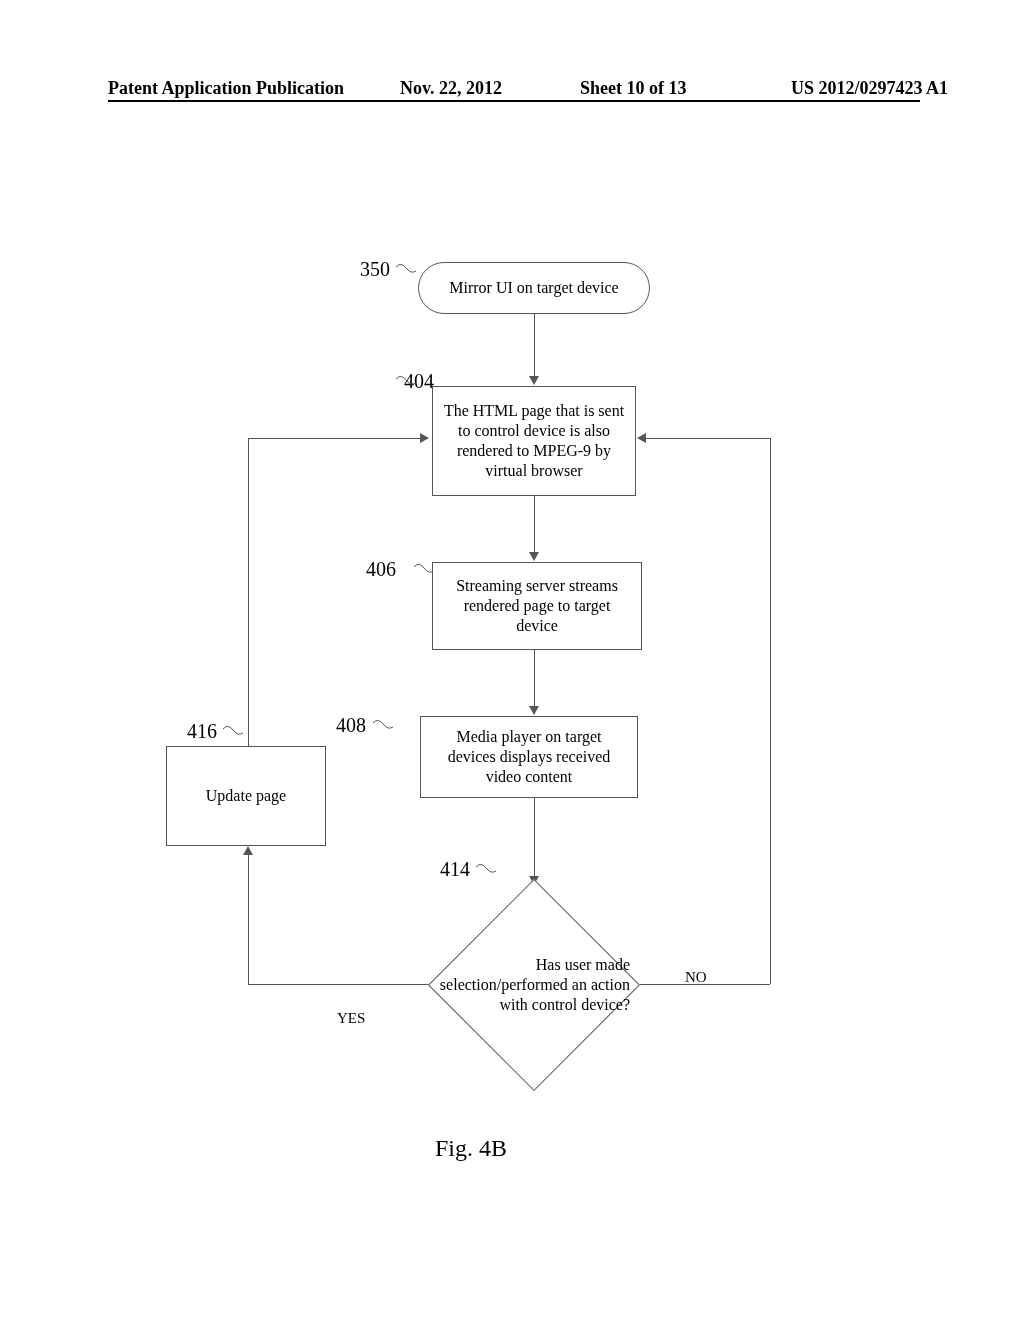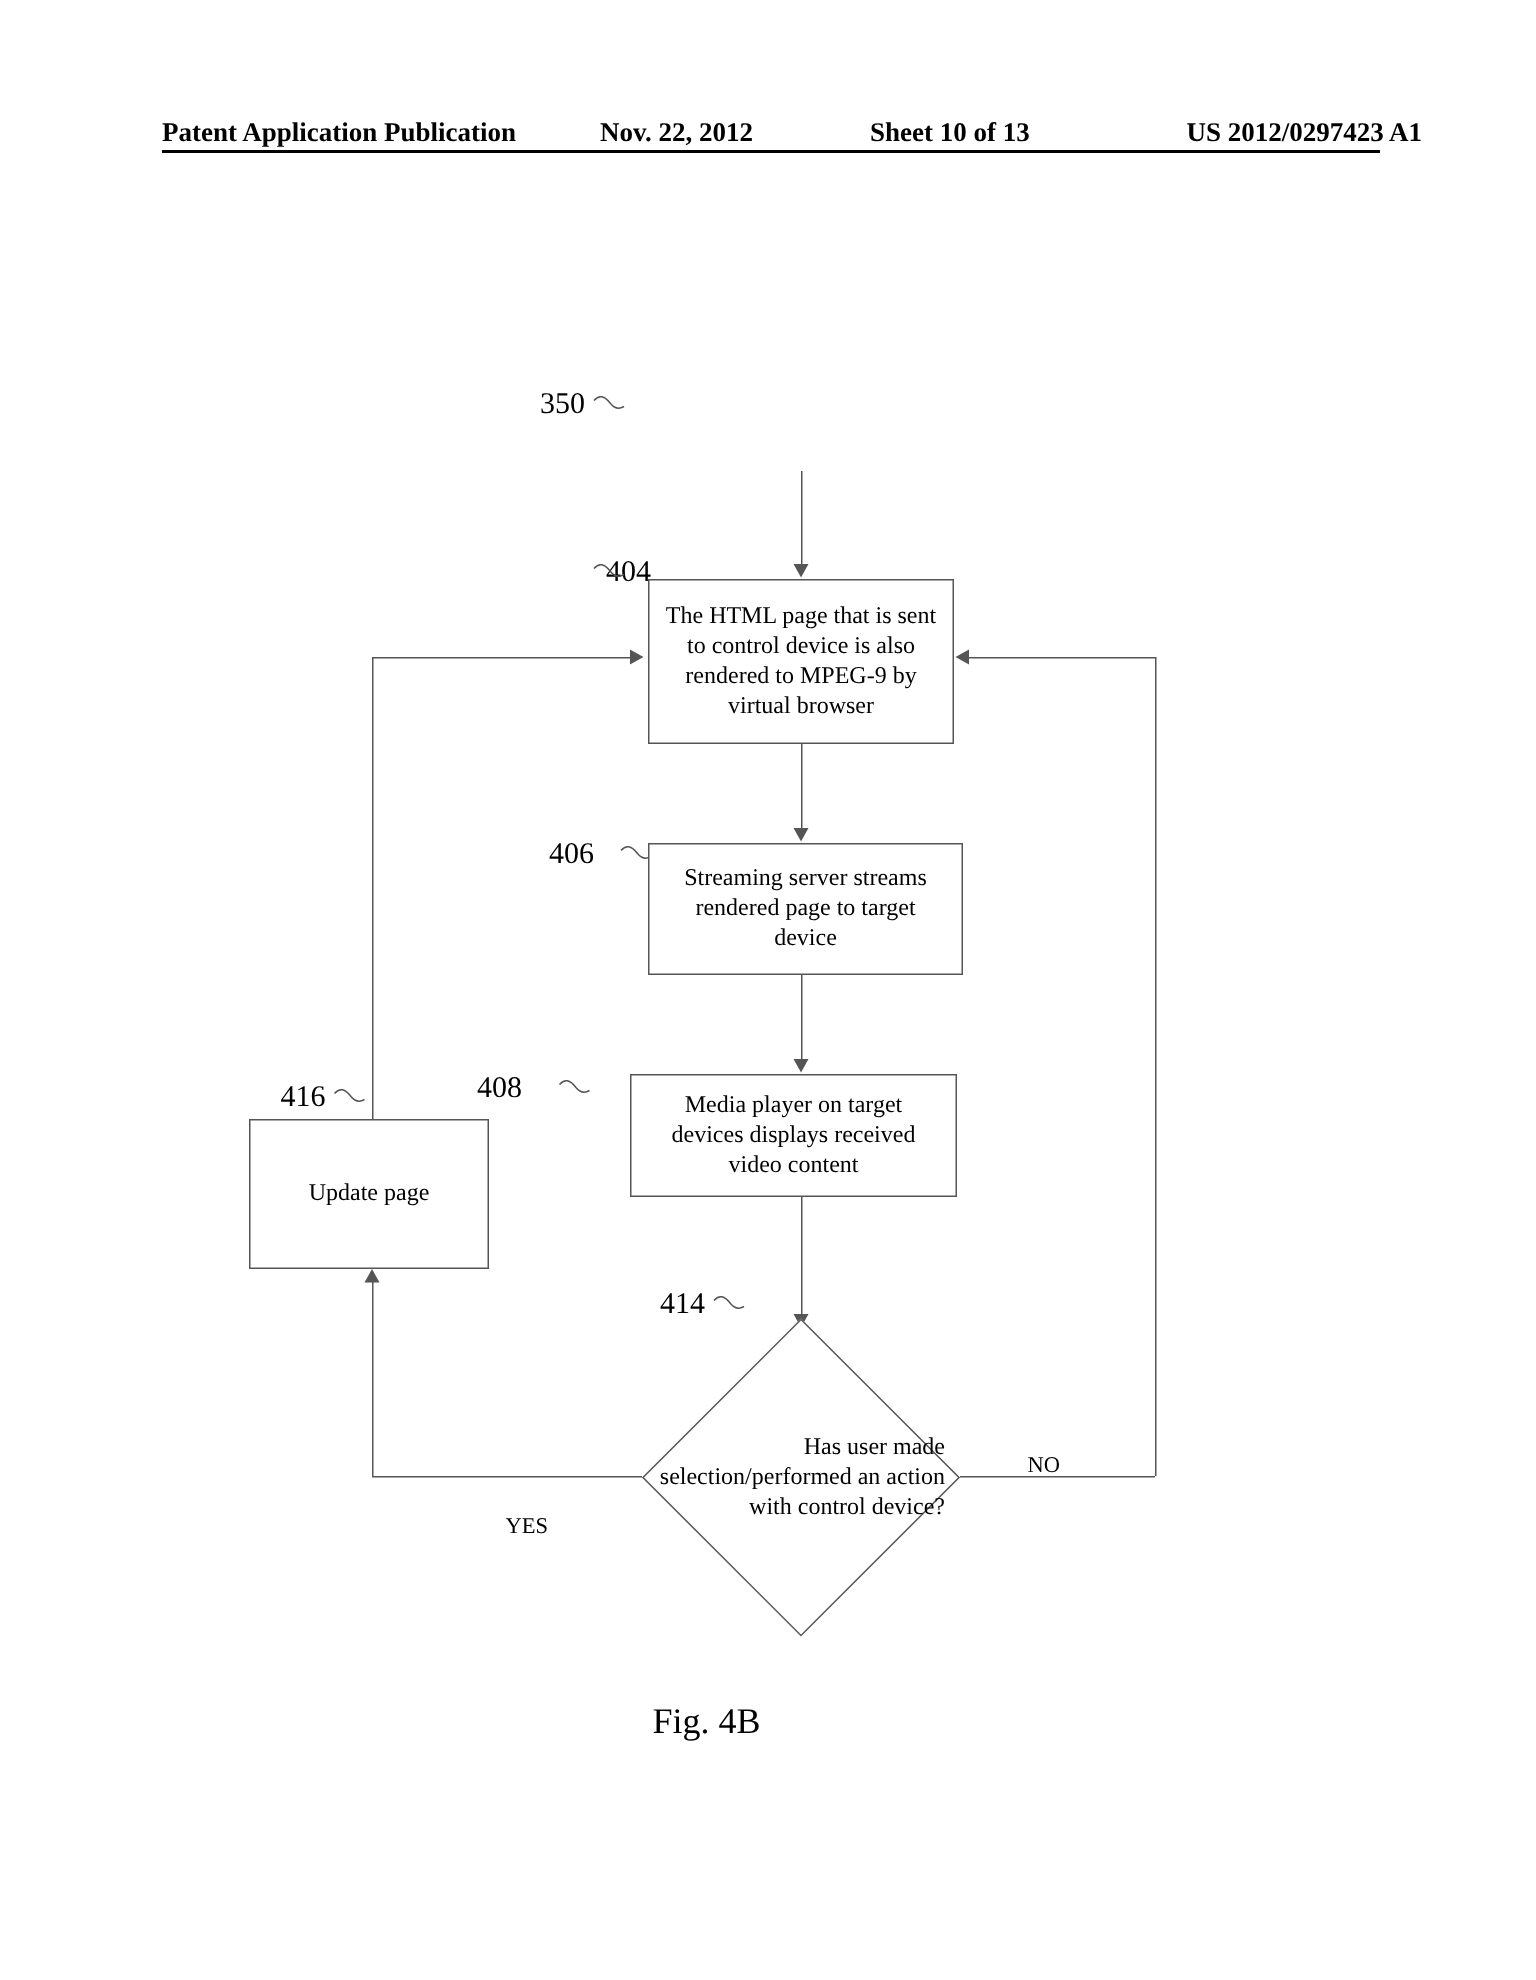--- a/index.html
+++ b/index.html
@@ -54,20 +54,23 @@
 
   <div class="diagram">
 
     <div class="label" style="left:360px; top:258px;">350</div>
     <div class="ref-curl" style="left:395px; top:263px;">
       <svg viewBox="0 0 22 14">
           <path d="M1 4 Q 6 -2 12 6 Q 16 11 21 8" fill="none" stroke="#555" stroke-width="1"></path>
         </svg>
     </div>
 
+    <div class="box terminator" style="left:418px; top:262px; width:232px; height:52px;">
+      <span>Mirror UI on target device</span>
+    </div>
 
     <div class="vline" style="left:534px; top:314px; height:64px;"></div>
     <div class="arrow-down" style="left:529px; top:376px;"></div>
 
     <div class="label" style="left:360px; top:370px;margin-left:44px;">404</div>
     <div class="ref-curl" style="left:395px; top:375px;">
       <svg viewBox="0 0 22 14">
           <path d="M1 4 Q 6 -2 12 6 Q 16 11 21 8" fill="none" stroke="#555" stroke-width="1"></path>
         </svg>
     </div>
@@ -86,21 +89,21 @@
         </svg>
     </div>
 
     <div class="box" style="left:432px; top:562px; width:210px; height:88px;">
       <span>Streaming server streams rendered page to target device</span>
     </div>
 
     <div class="vline" style="left:534px; top:650px; height:58px;"></div>
     <div class="arrow-down" style="left:529px; top:706px;"></div>
 
-    <div class="label" style="left:318px; top:714px;">408</div>
+    <div class="label" style="left:336px; top:714px;">408</div>
     <div class="ref-curl" style="left:372px; top:719px;">
       <svg viewBox="0 0 22 14">
           <path d="M1 4 Q 6 -2 12 6 Q 16 11 21 8" fill="none" stroke="#555" stroke-width="1"></path>
         </svg>
     </div>
 
     <div class="box" style="left:420px; top:716px; width:218px; height:82px;">
       <span>Media player on target devices displays received video content</span>
     </div>
 

